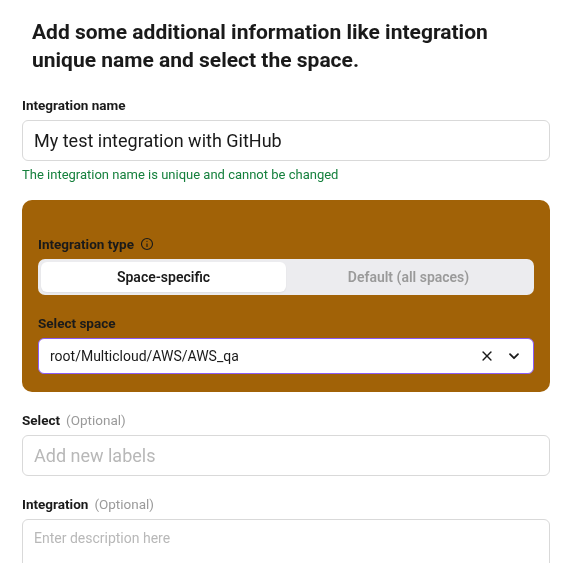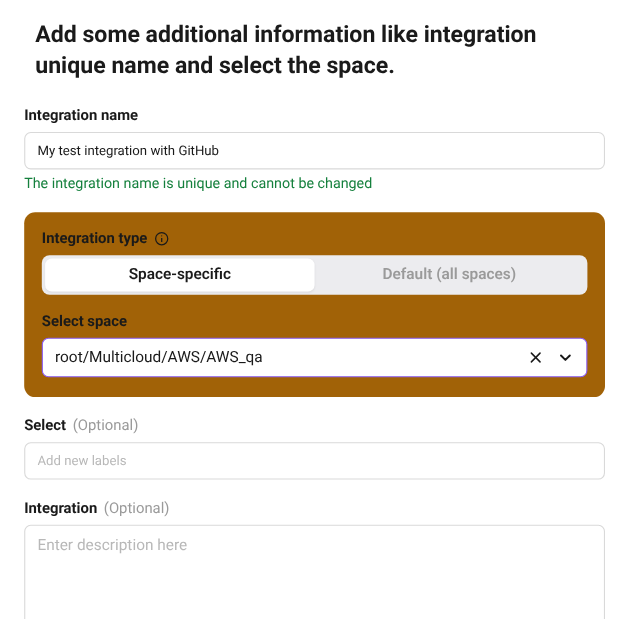--- a/index.html
+++ b/index.html
@@ -18,31 +18,32 @@
       margin-bottom: 22px;
       padding: 0 10px;
     }
     .field-label {
       font-size: 13.5px;
       font-weight: 700;
       margin-bottom: 7px;
       display: flex;
       align-items: center;
       gap: 6px;
+      margin-top: 20px;
     }
     .optional {
       font-weight: 400;
       color: #9a9a9a;
     }
     .text-input {
       width: 100%;
       border: 1px solid #d9d9d9;
       border-radius: 6px;
       padding: 9px 11px;
-      font-size: 12px;
+      font-size: 18px;
       font-family: inherit;
       color: #1a1a1a;
       outline: none;
     }
     .text-input::placeholder { color: #b8b8b8; }
     .help-text {
       font-size: 13px;
       color: #15803d;
       margin-top: 6px;
     }

